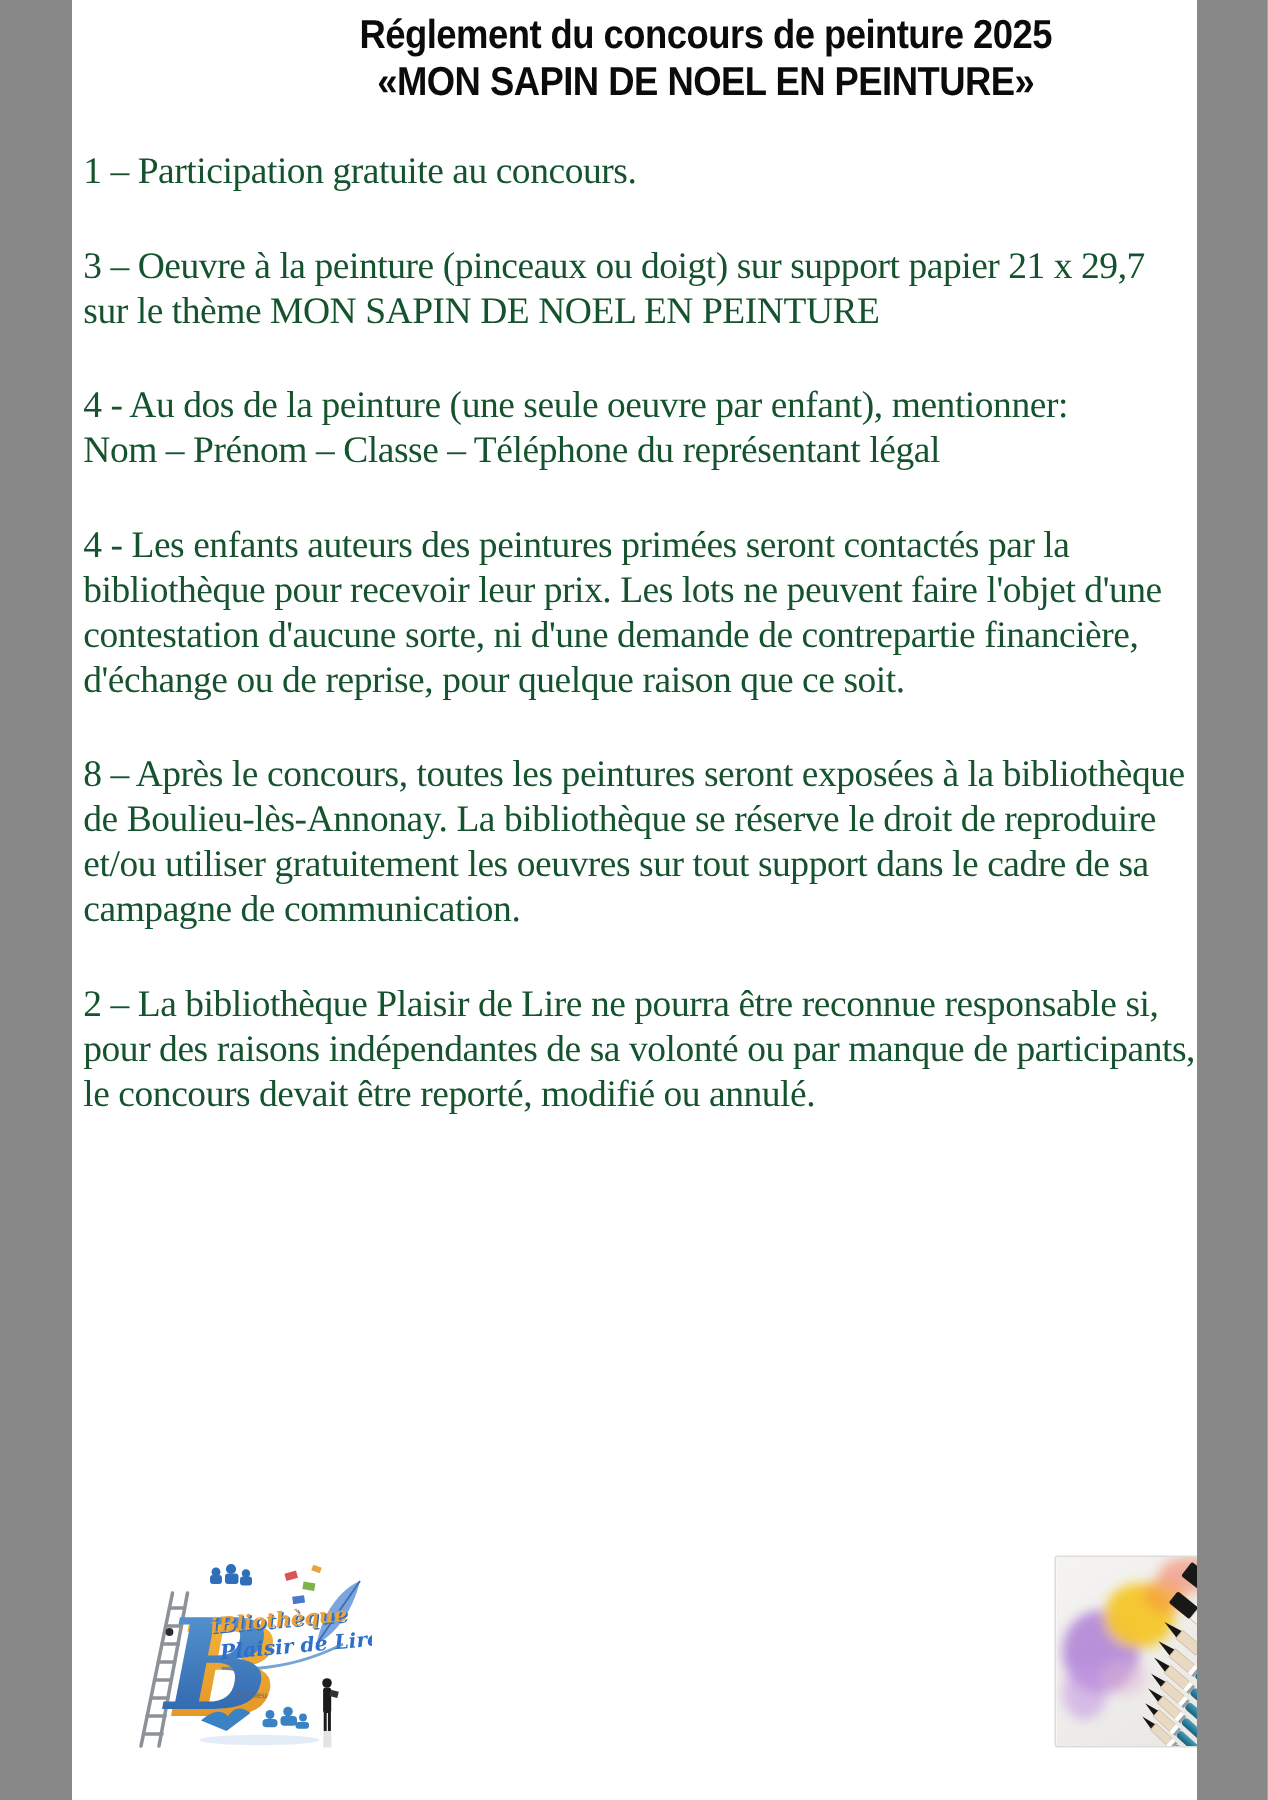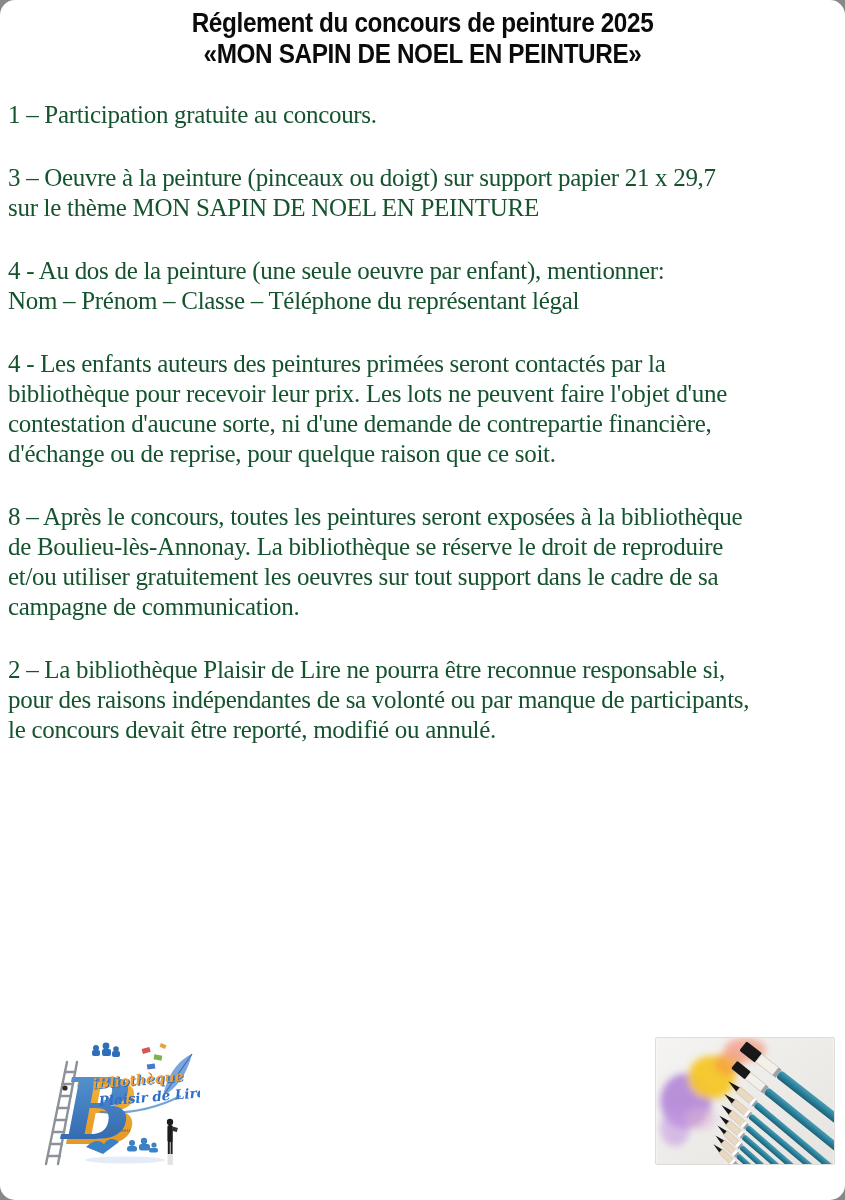--- a/index.html
+++ b/index.html
@@ -1,25 +1,24 @@
 <!DOCTYPE html>
 <html lang="fr"><head>
 <meta charset="utf-8">
 <style>
   * { margin:0; padding:0; box-sizing:border-box; }
   html,body { background:#888; }
   .page {
     position:relative;
-    width:845px; height:1200px;
+    width:750px; height:1200px;
     margin:0 auto;
     background:#ffffff;
     overflow:hidden;
     font-family:"Liberation Serif", serif;
     color:#0a0a0a;
-    border-radius:15px;
   }
   .doc-title {
     position:absolute; top:8px; left:0; width:845px;
     text-align:center;
     font-family:"Liberation Sans", sans-serif;
     font-weight:700;
     font-size:27px; line-height:31px;
     letter-spacing:-0.4px;
     transform:scaleX(0.90);
     transform-origin:50% 0;

